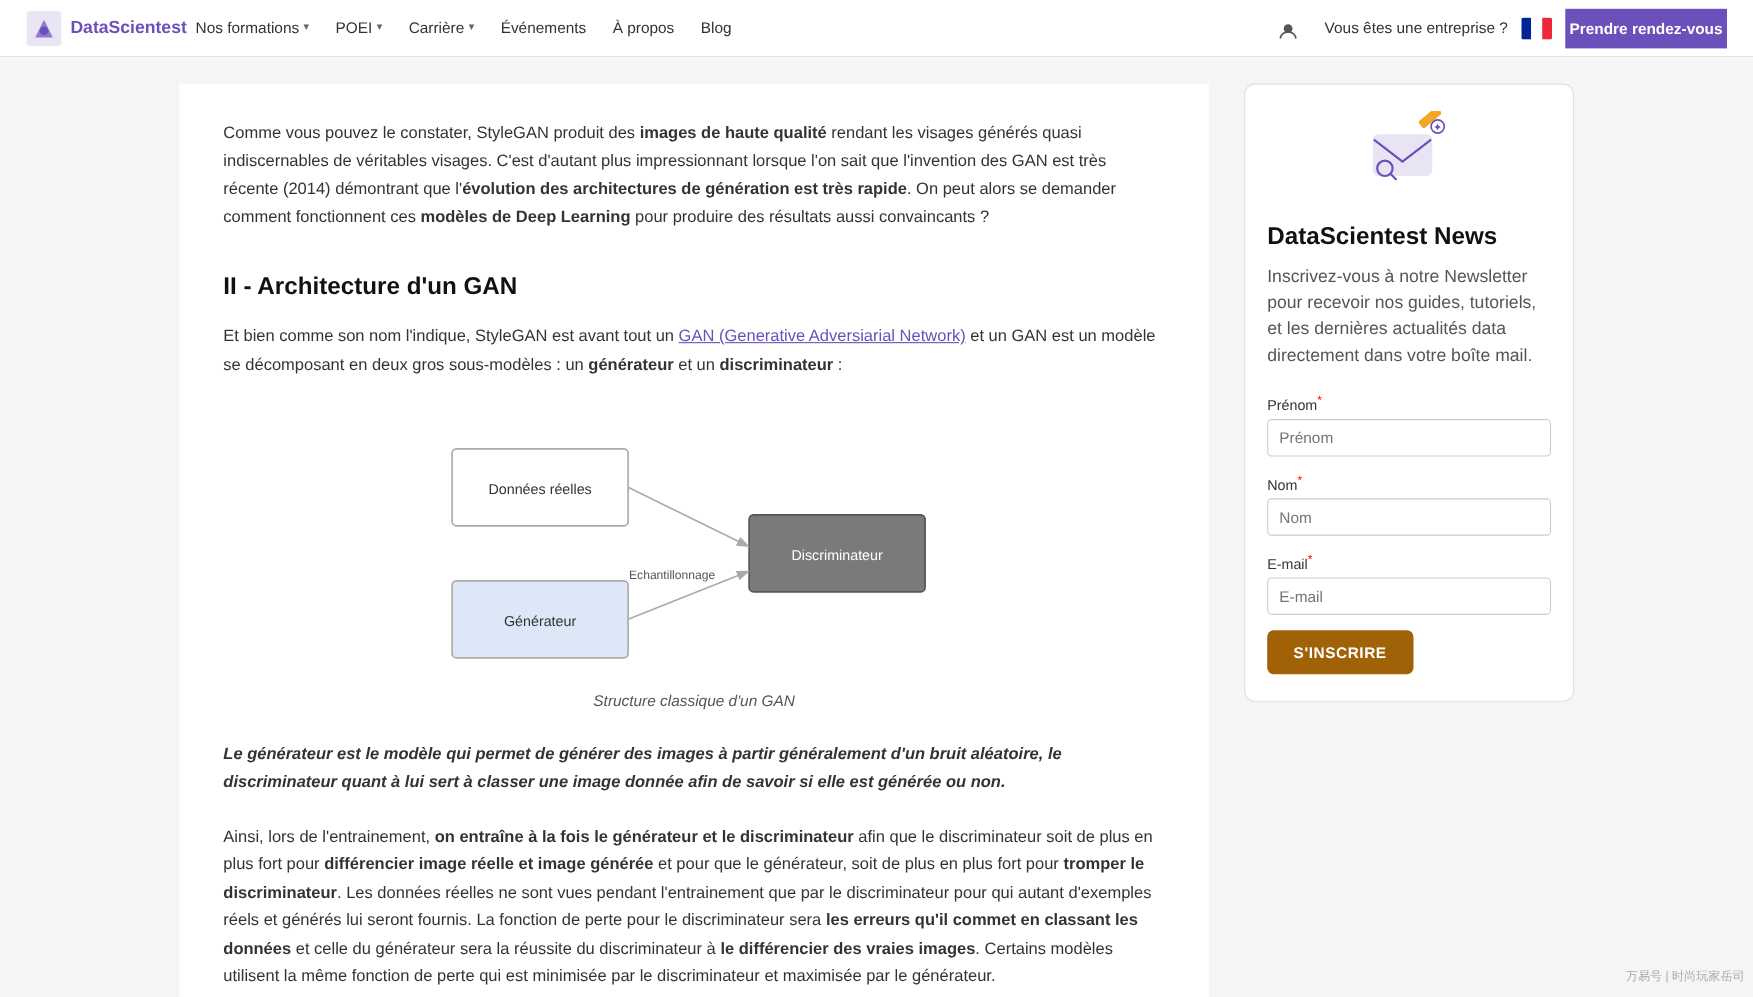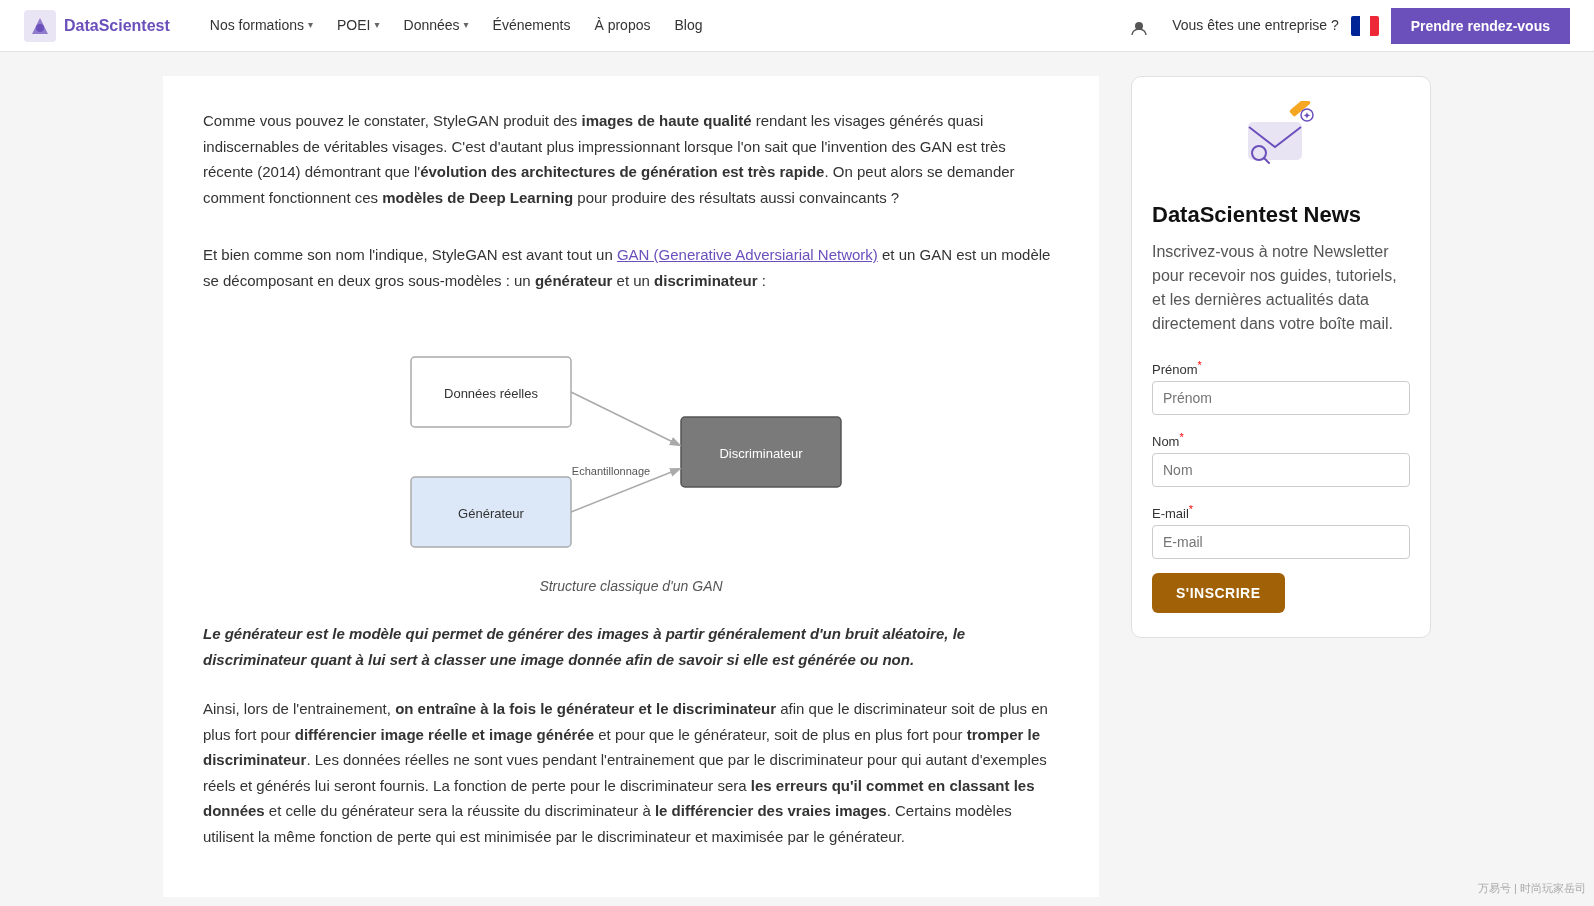--- a/index.html
+++ b/index.html
@@ -5,39 +5,39 @@
     * { box-sizing: border-box; margin: 0; padding: 0; }
     body { font-family: Arial, sans-serif; background: #f5f5f5; color: #333; font-size: 15px; line-height: 1.6; }
 
     
     .navbar {
       position: fixed; top: 0; left: 0; right: 0; z-index: 100;
       background: #fff; border-bottom: 1px solid #e0e0e0;
       display: flex; align-items: center; justify-content: space-between;
       padding: 0 24px; height: 52px;
     }
-    .navbar-left { display: flex; align-items: center; gap: 32px; }
+    .navbar-left { display: flex; align-items: center; }
     .logo { display: flex; align-items: center; gap: 8px; font-weight: bold; font-size: 16px; color: #6b4fbb; text-decoration: none; }
     .logo-icon { width: 32px; height: 32px; }
     .nav-links { display: flex; align-items: center; gap: 8px; text-align: center; }
     .nav-item {
       display: flex; align-items: center; gap: 4px;
       font-size: 14px; color: #333; cursor: pointer; padding: 4px 8px;
       text-decoration: none; white-space: nowrap;
     }
     .nav-chevron { font-size: 10px; color: #666; }
     .navbar-right { display: flex; align-items: center; gap: 12px; }
     .enterprise-link { display: flex; align-items: flex-end; gap: 24px; font-size: 14px; color: #333; cursor: pointer; }
     .flag { width: 28px; height: 20px; display: inline-block; position: relative; overflow: hidden; border-radius: 2px; }
     .flag-blue { position: absolute; left: 0; top: 0; bottom: 0; width: 33%; background: #002395; }
     .flag-white { position: absolute; left: 33%; top: 0; bottom: 0; width: 34%; background: #fff; }
     .flag-red { position: absolute; right: 0; top: 0; bottom: 0; width: 33%; background: #ED2939; }
     .cta-btn {
       background: #6b4fbb; color: #fff; border: none; border-radius: 0;
-      padding: 10px 20px; font-size: 14px; font-weight: bold; cursor: pointer;
+      padding: 10px 4px; font-size: 14px; font-weight: bold; cursor: pointer;
       white-space: nowrap;
     }
 
     
     .page-wrapper { display: flex; max-width: 1300px; margin: 52px auto 0; padding: 24px 16px; gap: 32px; }
     .main-content { flex: 1; background: #fff; padding: 32px 40px; min-width: 0; }
     .sidebar { width: 300px; flex-shrink: 0; }
 
     
     .article-intro { font-size: 15px; line-height: 1.7; margin-bottom: 32px; color: #333; }
@@ -105,21 +105,21 @@
     <nav class="nav-links">
       <a class="nav-item" href="#">
         <span>Nos formations</span>
         <span class="nav-chevron">▾</span>
       </a>
       <a class="nav-item" href="#">
         <span>POEI</span>
         <span class="nav-chevron">▾</span>
       </a>
       <a class="nav-item" href="#">
-        <span>Données</span>
+        <span>Carrière</span>
         <span class="nav-chevron">▾</span>
       </a>
       <a class="nav-item" href="#">
         <span>Événements</span>
       </a>
       <a class="nav-item" href="#">
         <span>À propos</span>
       </a>
       <a class="nav-item" href="#">
         <span>Blog</span>
@@ -144,20 +144,21 @@
 </nav>
 
 <div class="page-wrapper">
 
   <main class="main-content">
 
     <p class="article-intro">
       Comme vous pouvez le constater, StyleGAN produit des <strong>images de haute qualité</strong> rendant les visages générés quasi indiscernables de véritables visages. C'est d'autant plus impressionnant lorsque l'on sait que l'invention des GAN est très récente (2014) démontrant que l'<strong>évolution des architectures de génération est très rapide</strong>. On peut alors se demander comment fonctionnent ces <strong>modèles de Deep Learning</strong> pour produire des résultats aussi convaincants ?
     </p>
 
+    <h2 class="section-heading">II - Architecture d'un GAN</h2>
 
     <p class="article-body">
       Et bien comme son nom l'indique, StyleGAN est avant tout un <a href="#">GAN (Generative Adversiarial Network)</a> et un GAN est un modèle se décomposant en deux gros sous-modèles : un <strong>générateur</strong> et un <strong>discriminateur</strong> :
     </p>
 
     <div class="diagram-wrapper">
       <svg width="500" height="250" viewBox="0 0 500 250" xmlns="http://www.w3.org/2000/svg">
 
         <rect x="30" y="40" width="160" height="70" rx="4" fill="#fff" stroke="#aaa" stroke-width="1.5"></rect>
         <text x="110" y="81" text-anchor="middle" font-size="13" fill="#333">Données réelles</text>

